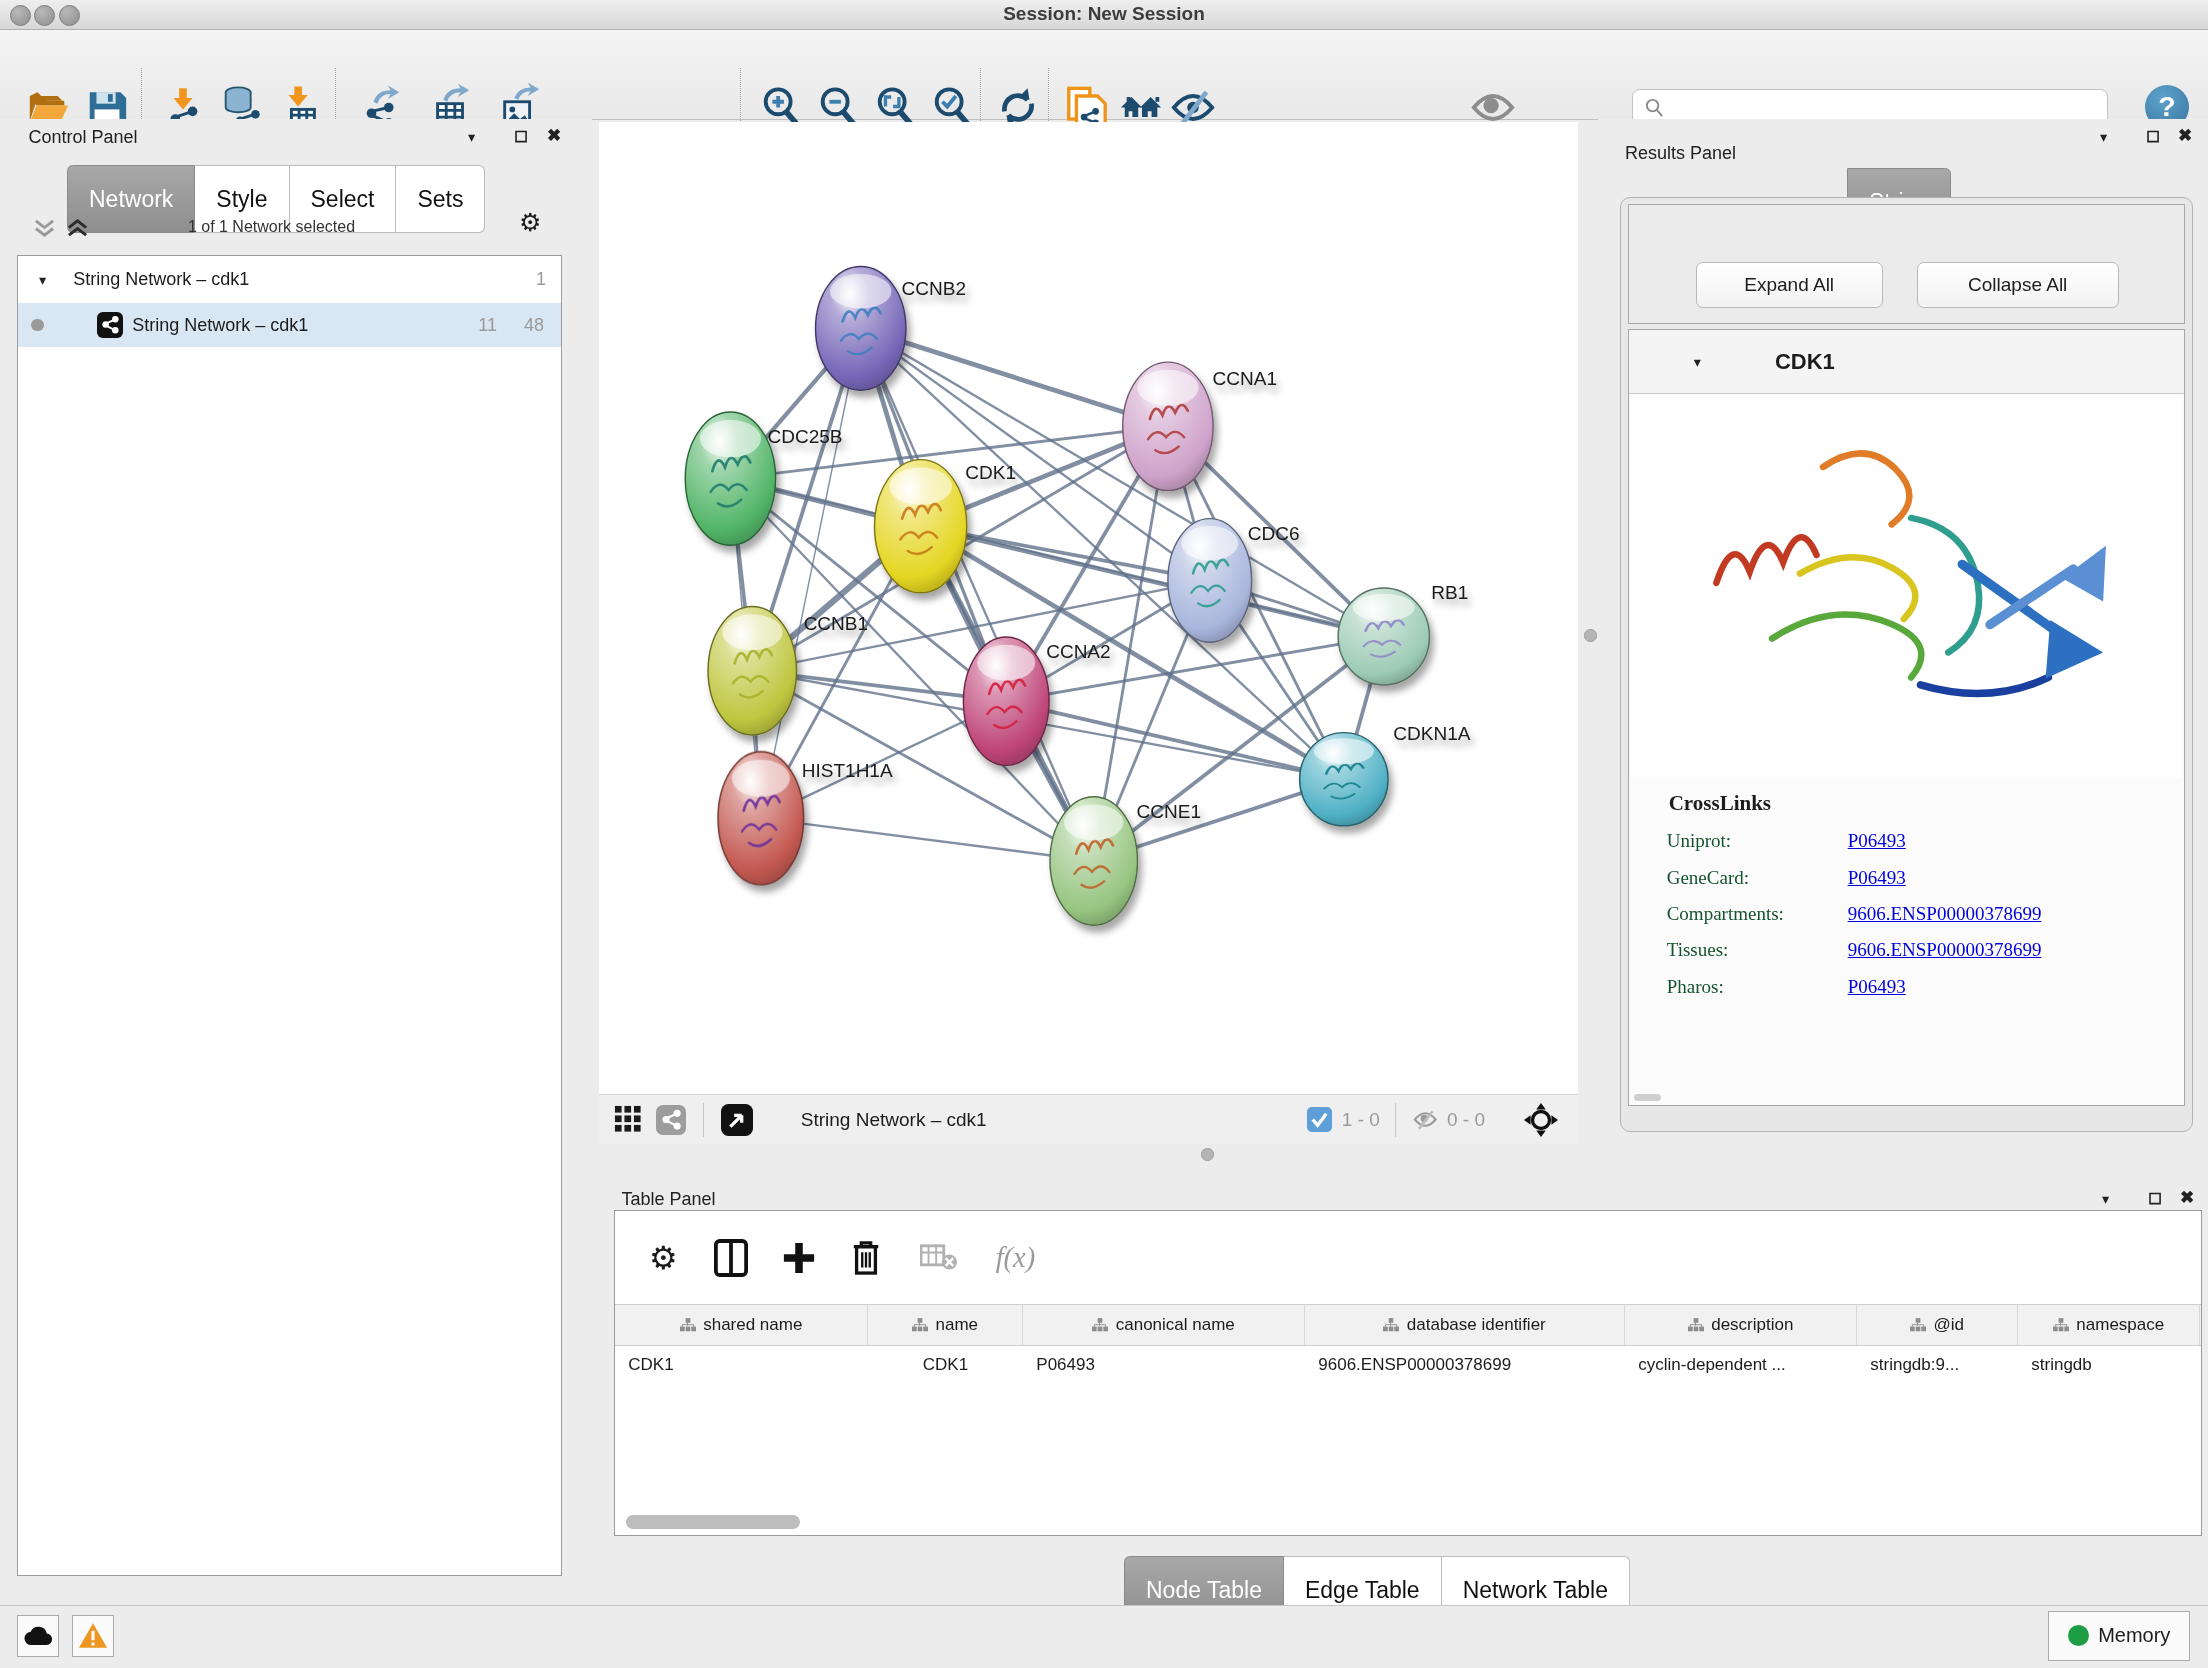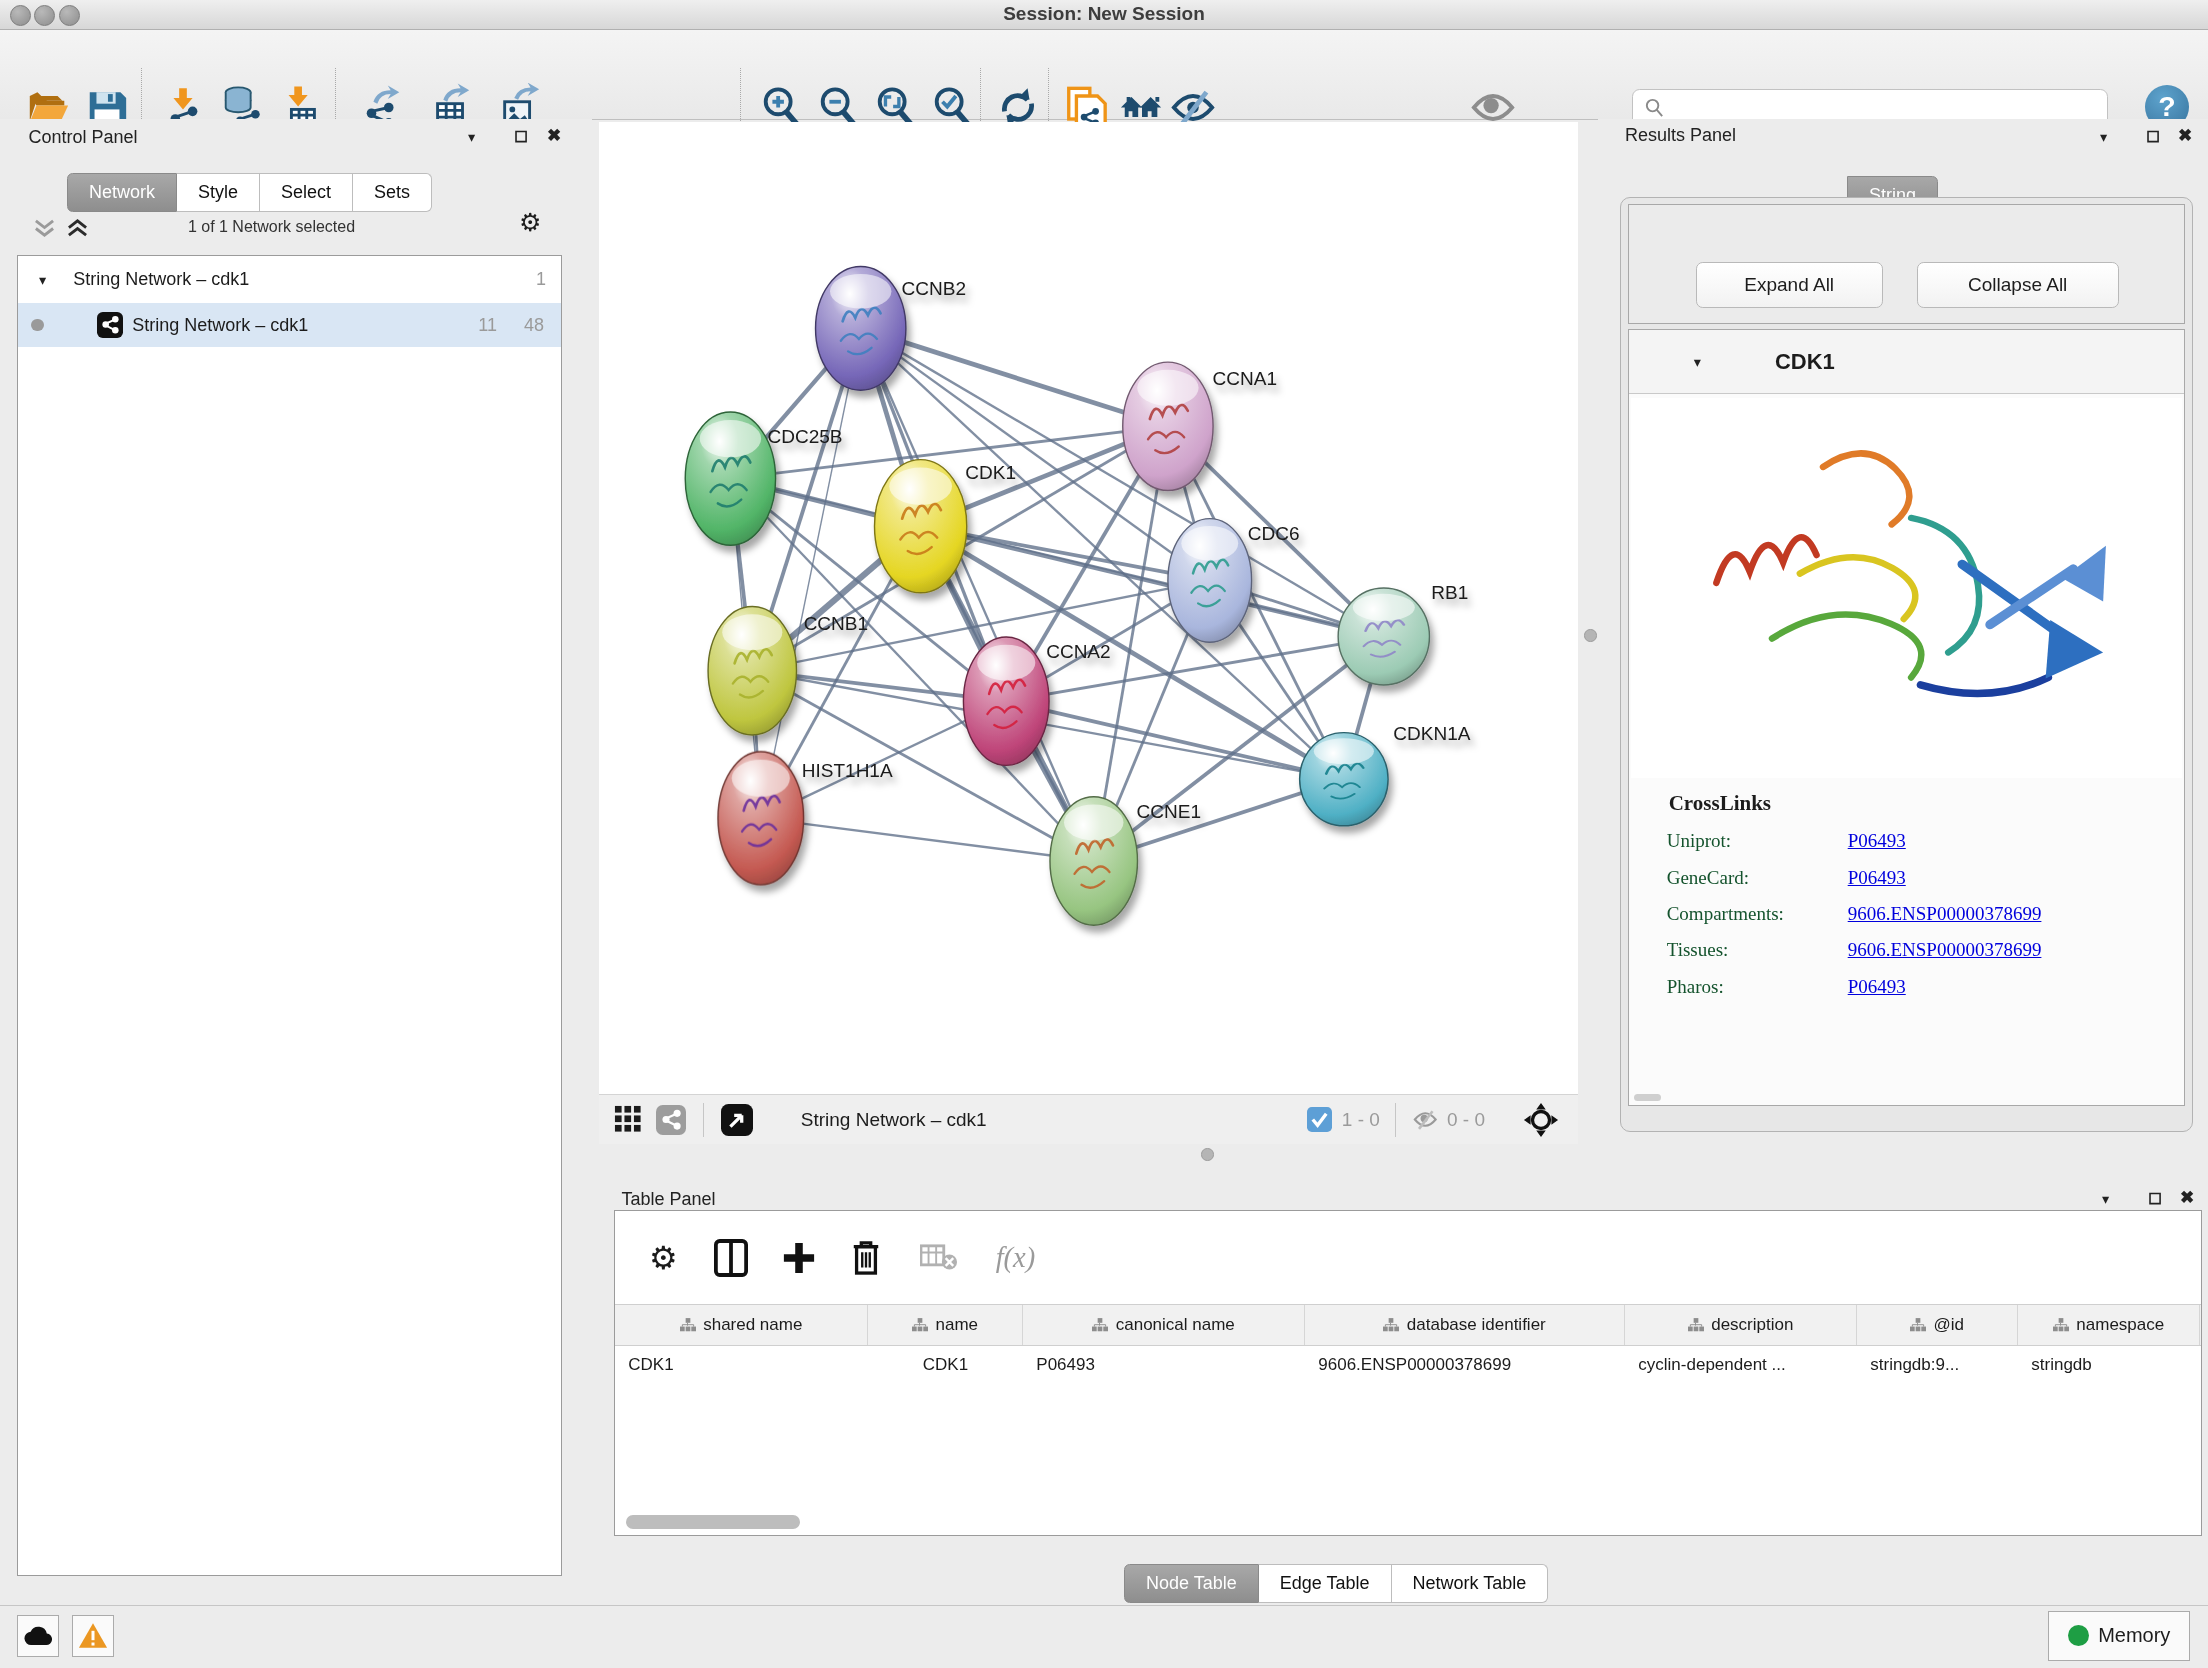--- a/index.html
+++ b/index.html
@@ -20,22 +20,22 @@
   #search-field{position:absolute;left:1632px;top:59px;width:476px;height:38px;background:#fff;
       border:1px solid #c2c2c2;border-radius:7.6px;display:flex;align-items:center;padding-left:9.5px;box-sizing:border-box;}
   #search-field input{border:none;outline:none;font-size:17px;width:409px;background:transparent;font-family:"Liberation Sans",sans-serif;}
   #help-btn{position:absolute;left:2145px;top:55px;width:44px;height:44px;border-radius:50%;
       background:radial-gradient(circle at 40% 30%,#5ea3cd,#37749e);color:#fff;font-size:28.5px;font-weight:bold;
       display:flex;align-items:center;justify-content:center;}
   
   .panel-title{font-size:18px;color:#222;}
   .panel-ctl{font-size:16px;color:#333;}
   .seg{display:flex;}
-  .seg .tab{background:#fff;border:1px solid #bdbdbd;border-left:none;font-size:18px;padding:6px 21px;
-            color:#111;line-height:1.4;margin-top:8px;}
+  .seg .tab{background:#fff;border:1px solid #bdbdbd;border-left:none;font-size:23px;padding:17px 21px;
+            color:#111;line-height:1.4;}
   .seg .tab:first-child{border-left:1px solid #bdbdbd;border-radius:5.7px 0 0 5.7px;}
   .seg .tab:last-child{border-radius:0 5.7px 5.7px 0;}
   .seg .tab.sel{background:linear-gradient(#a8a8a8,#8e8e8e);color:#fff;border-color:#8a8a8a;}
   
   #control-panel{left:0;top:119px;width:592px;height:1487px;background:#ececec;}
   #cp-tree{position:absolute;left:17px;top:136px;width:543px;height:1319px;background:#fff;border:1px solid #9b9b9b;}
   .tree-row{position:absolute;left:0;width:100%;height:44px;display:flex;align-items:center;font-size:18px;}
   .cnt{color:#9a9a9a;}
   
   #net-canvas{left:599px;top:122px;width:979px;height:972px;background:#fff;}
@@ -530,21 +530,21 @@
     <span style="margin-left:7.6px;font-size:19px;color:#9a9a9a">0 - 0</span>
     <svg style="margin-left:38px;margin-right:19px" width="36" height="36" viewBox="0 0 38 38">
         <circle cx="19" cy="19" r="9" fill="none" stroke="#111" stroke-width="3.5"></circle>
         <path d="M19 1l5 7h-10zM19 37l5-7h-10zM1 19l7-5v10zM37 19l-7-5v10z" fill="#111"></path>
       </svg>
   </div>
   <div class="cdot" style="left:1584px;top:629px"></div>
   <div class="cdot" style="left:1201px;top:1148px"></div>
 
   <div id="results-panel" class="abs">
-    <div class="abs panel-title" style="left:27px;top:6px">Results Panel</div>
+    <div class="abs panel-title" style="left:27px;top:24px">Results Panel</div>
     <div class="abs tri" style="left:502px;top:9.5px">▾</div>
     <div class="abs winbtn" style="left:548px;top:5.7px">◻</div>
     <div class="abs winbtn" style="left:580px;top:5.7px">✖</div>
     <div class="abs seg" style="left:249px;top:49px">
       <div class="tab sel">String</div>
     </div>
     <div id="rp-box">
       <div id="rp-expbox">
         <div class="rp-btn" style="left:67px;width:185px">Expand All</div>
         <div class="rp-btn" style="left:288px;width:200px">Collapse All</div>

